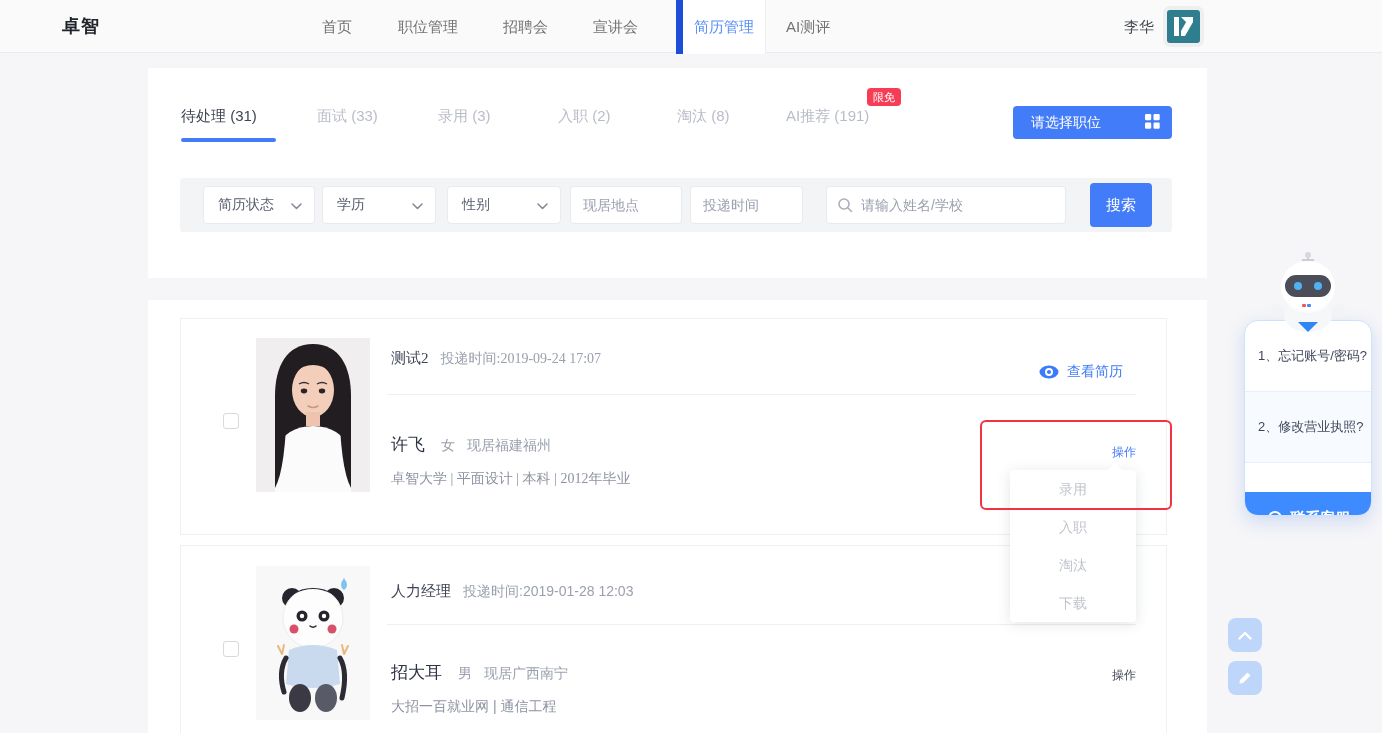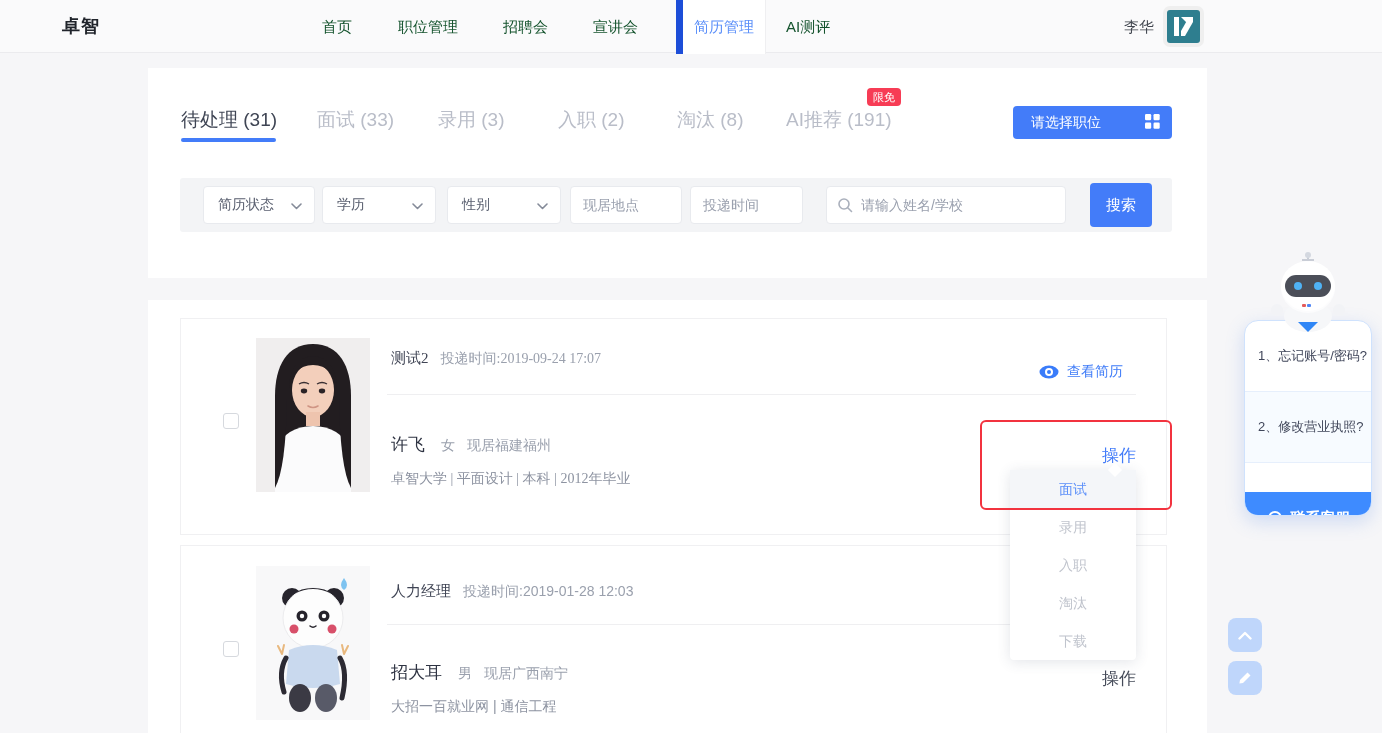--- a/index.html
+++ b/index.html
@@ -3,28 +3,28 @@
 <meta charset="utf-8">
 <style>
   * { margin:0; padding:0; box-sizing:border-box; }
   html,body { width:1382px; height:733px; overflow:hidden; }
   body { font-family:"Liberation Sans","DejaVu Sans",sans-serif; background:#f6f6f8; color:#3e4350; }
   .canvas { position:relative; width:1382px; height:733px; }
 
   
   .nav { position:absolute; top:0; left:0; width:1382px; height:53px; background:#fafafb; border-bottom:1px solid #ebebee; z-index:10; }
   .brand { position:absolute; left:62px; top:0; line-height:53px; font-size:18px; font-weight:bold; color:#20242b; letter-spacing:1px; }
-  .nav-item { position:absolute; top:0; line-height:53px; font-size:15px; color:#14532d; cursor:pointer; }
+  .nav-item { position:absolute; top:0; line-height:53px; font-size:15px; color:#737373; cursor:pointer; }
   .nav-item.active-box { background:#fff; border-left:7px solid #1d4ed8; border-right:1px solid #efeff1; height:54px; text-align:center; color:#5b8ff9; }
   .nav-user { position:absolute; top:0; line-height:53px; font-size:15px; color:#41464f; }
   .nav-logo { position:absolute; top:10px; width:33px; height:33px; border-radius:3px; background:#2e7e8f; box-shadow:0 0 0 4px #efefef; }
 
   
   .panel1 { position:absolute; left:148px; top:68px; width:1059px; height:210px; background:#fff; }
-  .tab { position:absolute; top:39px; font-size:19px; color:#b9bdc8; cursor:pointer; white-space:nowrap; }
+  .tab { position:absolute; top:39px; font-size:15px; color:#b9bdc8; cursor:pointer; white-space:nowrap; }
   .tab.active { color:#3f4554; }
   .tab-underline { position:absolute; left:33px; top:70px; width:95px; height:4px; background:#437cf9; border-radius:2px; }
   .tab-badge { position:absolute; left:719px; top:20px; background:#f73c55; color:#fff; font-size:11px; line-height:18px; padding:0 6px; border-radius:4px; }
   .select-job-btn { position:absolute; left:865px; top:38px; width:159px; height:33px; background:#437cf9; border-radius:4px; color:#fff; font-size:14px; display:flex; align-items:center; padding:0 12px 0 18px; cursor:pointer; }
   .select-job-btn .grid-ic { margin-left:auto; }
 
   .filterbar { position:absolute; left:32px; top:110px; width:992px; height:54px; background:#f3f4f6; border-radius:3px; }
   .sel, .f-input, .search-box { position:absolute; top:8px; height:38px; background:#fff; border:1px solid #e8eaee; border-radius:4px; display:flex; align-items:center; font-size:14px; color:#5a6070; }
   .sel { justify-content:space-between; padding:0 12px 0 14px; cursor:pointer; }
   .f-input input, .search-box input { border:none; outline:none; width:100%; font-size:14px; color:#5a6070; font-family:inherit; background:transparent; }
@@ -44,21 +44,21 @@
   .row-title { position:absolute; left:210px; display:flex; align-items:baseline; gap:12px; }
   .pos-name { font-size:15px; color:#3f4454; }
   .apply-time { font-size:14px; color:#9aa0ad; }
   .divider { position:absolute; left:206px; width:749px; height:1px; background:#efeff1; }
   .row-name { position:absolute; left:210px; display:flex; align-items:baseline; }
   .cand-name { font-size:17px; color:#2f3443; }
   .cand-meta { font-size:14px; color:#9aa0ad; }
   .details { position:absolute; left:210px; font-size:14px; color:#8d93a1; }
   .view-resume { position:absolute; left:858px; top:44px; display:flex; align-items:center; gap:8px; cursor:pointer; }
   .view-resume span { font-size:14px; color:#3f7cf8; }
-  .action-link { position:absolute; width:60px; text-align:right; left:895px; font-size:17px; cursor:pointer; }
+  .action-link { position:absolute; width:60px; text-align:right; left:895px; font-size:12px; cursor:pointer; }
   .action-blue { color:#437cf9; }
   .action-dark { color:#454b59; }
 
   
   .dropdown { position:absolute; left:1010px; top:470px; width:126px; background:#fff; border-radius:4px; box-shadow:0 2px 14px rgba(60,70,100,.14); z-index:20; }
   .dropdown::before { content:""; position:absolute; left:100px; top:-5px; width:10px; height:10px; background:#fff; transform:rotate(45deg); }
   .menu-item { height:38px; line-height:38px; text-align:center; font-size:14px; color:#c0c4cd; cursor:pointer; }
   .menu-item.active { background:#f4f6f9; color:#5b8ff9; }
   .red-box { position:absolute; left:980px; top:420px; width:192px; height:90px; border:2px solid #f2333f; border-radius:6px; z-index:60; pointer-events:none; }
 
@@ -243,21 +243,20 @@
         <span class="cand-name">招大耳</span>
         <span class="cand-meta" style="margin-left:16px;">男</span>
         <span class="cand-meta" style="margin-left:12px;">现居广西南宁</span>
       </div>
       <div class="action-link action-dark" style="top:121px;">操作</div>
       <div class="details" style="top:152px;">大招一百就业网  |  通信工程</div>
     </div>
   </div>
 
   <div class="dropdown">
-    <div class="menu-item active">面试</div>
     <div class="menu-item">录用</div>
     <div class="menu-item">入职</div>
     <div class="menu-item">淘汰</div>
     <div class="menu-item">下载</div>
   </div>
 
   <div class="red-box"></div>
 
   <div class="robot">
     <svg width="92" height="82" viewBox="0 0 92 82">

